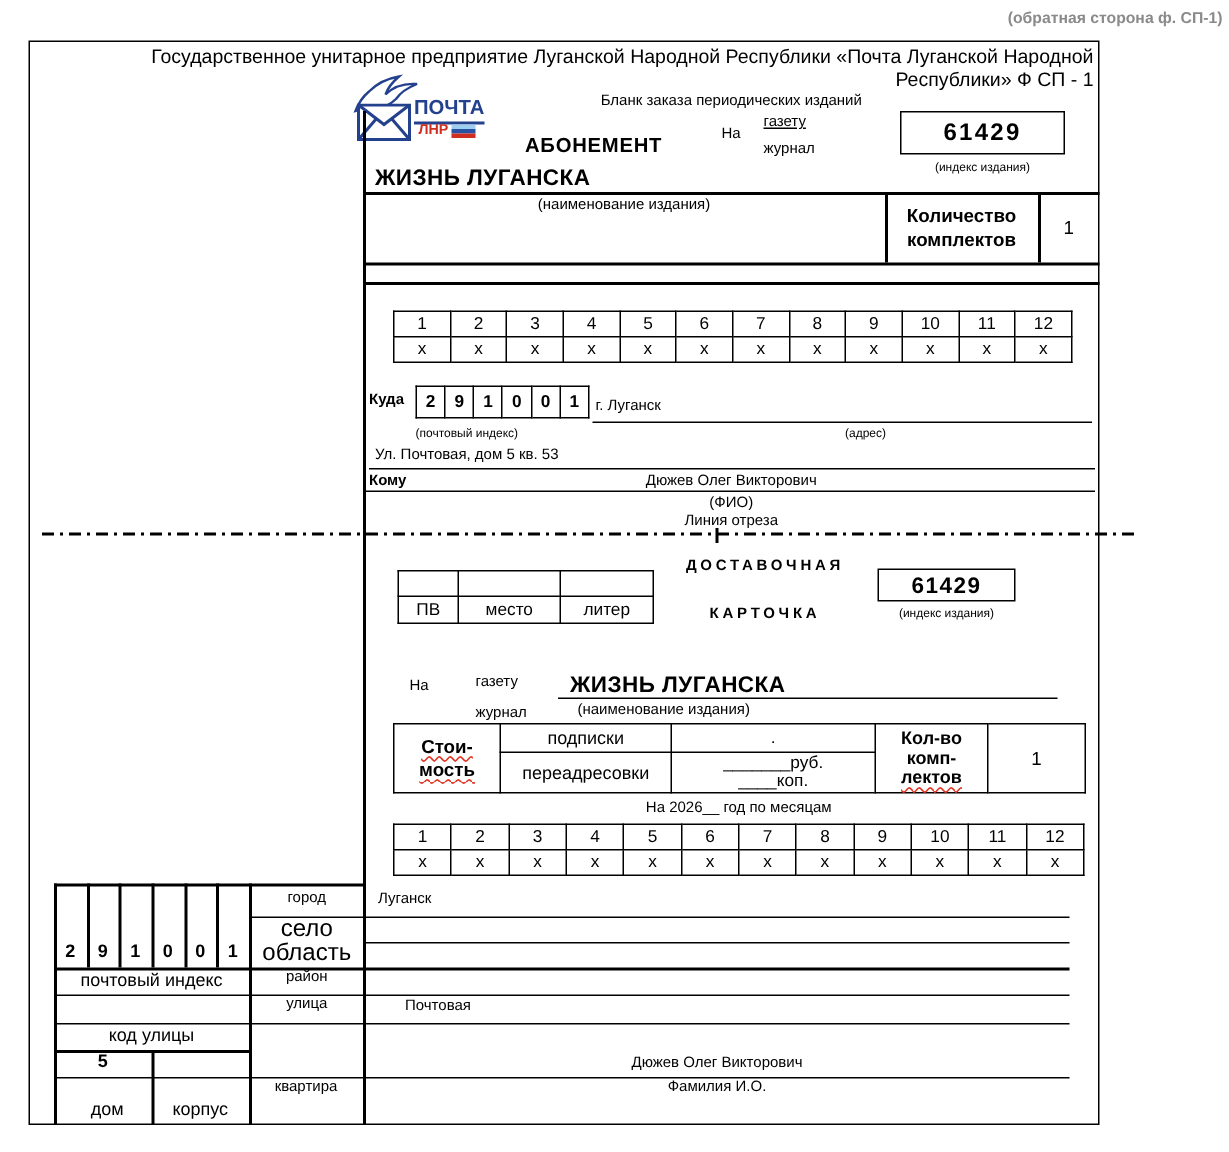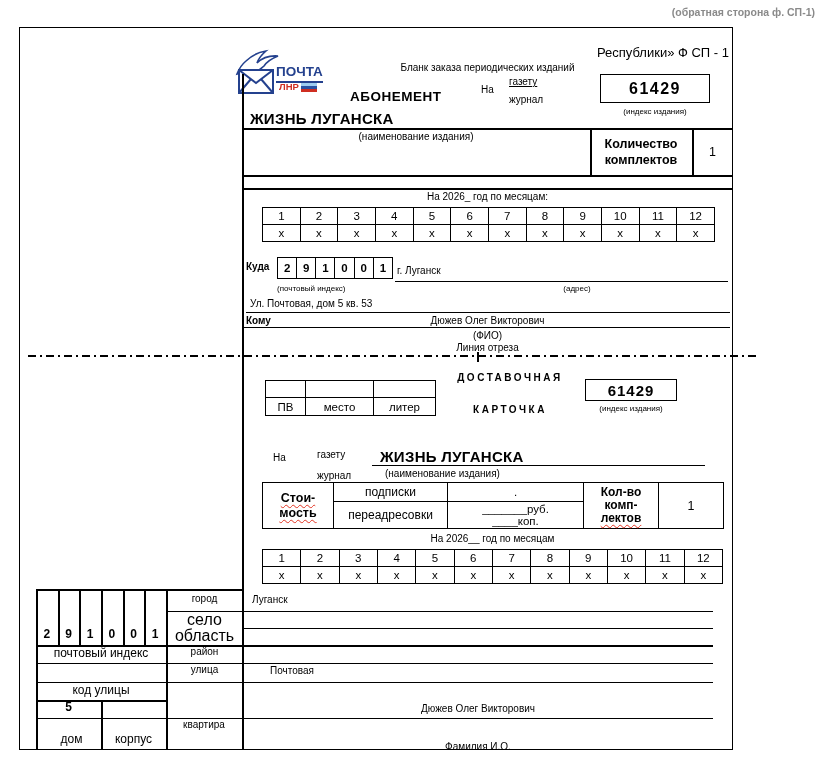--- a/index.html
+++ b/index.html
@@ -28,20 +28,21 @@
 </style>
 </head>
 <body>
 
 <div class="page">
 
   <div class="note" style="top:6px;right:4px;">(обратная сторона ф. СП-1)</div>
 
   <div style="position:absolute;left:19px;top:27px;width:714px;height:723px;border:1.5px solid #000;box-sizing:border-box;"></div>
 
+  <div class="t" style="left:30px;top:31px;width:699px;text-align:right;font-size:13px;">Государственное унитарное предприятие Луганской Народной Республики «Почта Луганской Народной</div>
   <div class="t" style="left:30px;top:46px;width:699px;text-align:right;font-size:13px;">Республики» Ф СП - 1</div>
 
   <div style="position:absolute;left:234px;top:48px;width:86px;height:58px;">
     <svg width="50" height="30" viewBox="0 0 50 30" style="position:absolute;left:0;top:0;">
       <path d="M3 26 Q6 18 12 13 Q20 5 32 3 Q25 9 23 15 Q31 7 44 8 Q34 12 30 18 Q22 26 10 24 Z" fill="none" stroke="#24418e" stroke-width="1.6"></path>
       <path d="M5 27 l3 -4 l2 4 l3 -4 l2 4" fill="none" stroke="#24418e" stroke-width="1.4"></path>
     </svg>
     <svg width="36" height="25" viewBox="0 0 36 25" style="position:absolute;left:4px;top:21px;">
       <rect x="1" y="1" width="34" height="23" fill="#fff" stroke="#24418e" stroke-width="2"></rect>
       <path d="M1 1 L18 14 L35 1 M1 24 L13 10 M35 24 L23 10" fill="none" stroke="#24418e" stroke-width="2"></path>
@@ -71,21 +72,20 @@
   <div class="stack b" style="left:590px;top:128px;width:102px;height:47px;line-height:16px;font-size:12.5px;">
     <span>Количество</span>
     <span>комплектов</span>
   </div>
   <div class="stack" style="left:692px;top:128px;width:41px;height:47px;font-size:12.5px;">
     <span>1</span>
   </div>
   <div class="hl" style="left:242px;top:175px;width:491px;"></div>
   <div class="hl" style="left:242px;top:188px;width:491px;"></div>
 
-  <div class="t c" style="left:242px;top:191px;width:491px;">На 2026_ год по месяцам:</div>
   <table class="grid" style="left:262px;top:207px;width:453px;">
     <tbody>
         <tr style="height:17px;">
           <td>1</td>
           <td>2</td>
           <td>3</td>
           <td>4</td>
           <td>5</td>
           <td>6</td>
           <td>7</td>
@@ -276,15 +276,15 @@
     <span>село</span>
     <span>область</span>
   </div>
   <div class="t c" style="left:166px;top:646px;width:77px;">район</div>
   <div class="t c" style="left:166px;top:664px;width:77px;">улица</div>
   <div class="t c" style="left:176px;top:717px;width:56px;white-space:normal;word-break:break-all;line-height:15px;">квартира</div>
 
   <div class="t" style="left:252px;top:594px;">Луганск</div>
   <div class="t" style="left:270px;top:665px;text-align:center;">Почтовая</div>
   <div class="t c" style="left:243px;top:703px;width:470px;">Дюжев Олег Викторович</div>
-  <div class="t c" style="left:243px;top:741px;width:470px;">Фамилия И.О.</div>
+  <div class="t c" style="left:243px;top:719px;width:470px;">Фамилия И.О.</div>
 
 </div>
 
 </body></html>

